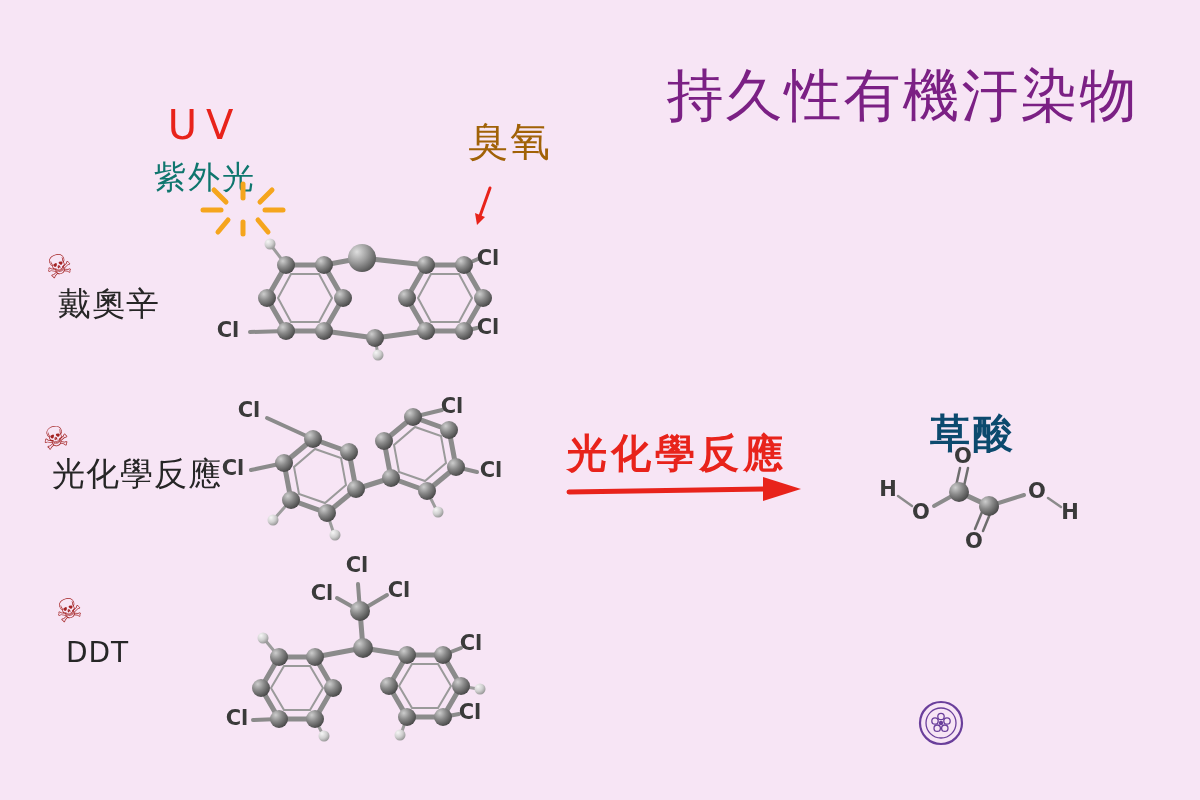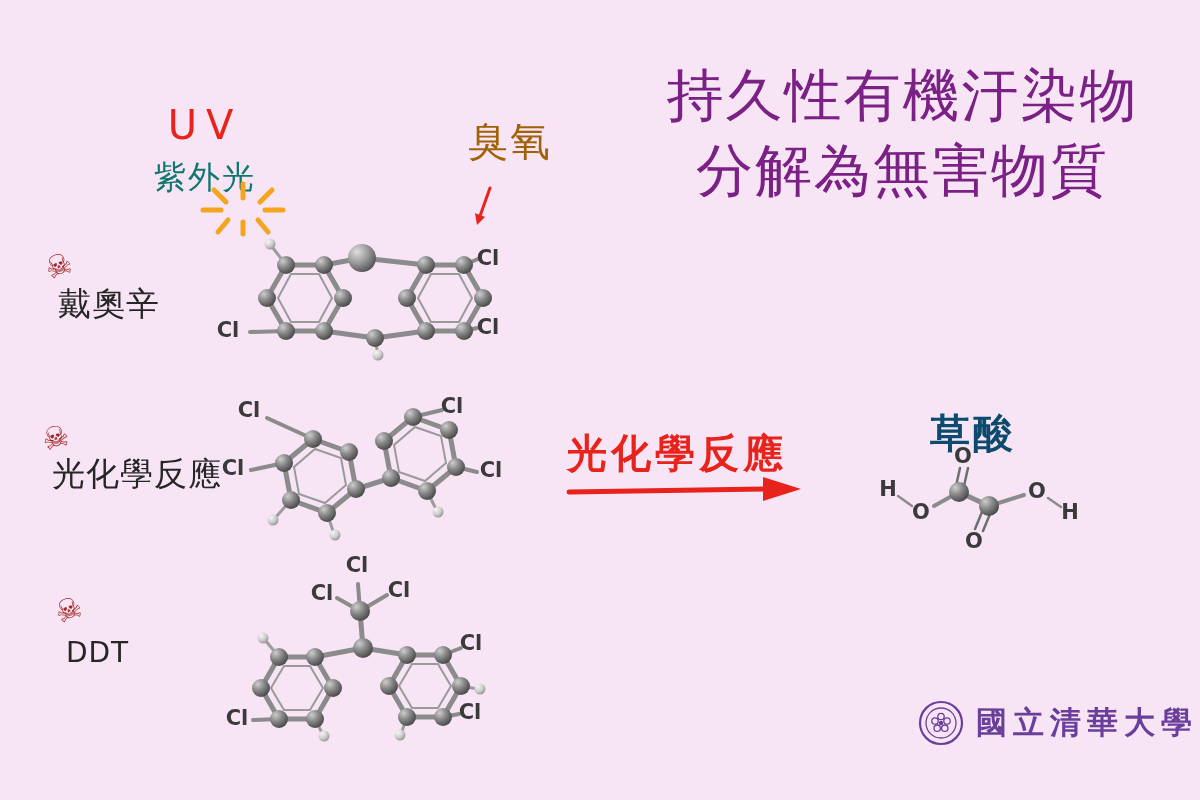--- a/index.html
+++ b/index.html
@@ -89,21 +89,20 @@
     <div class="oz-name">臭氧</div>
   </div>
 
   <svg class="abs" style="left:458px;top:184px;" width="46" height="52" viewBox="0 0 46 52">
     <line x1="32" y1="4" x2="22" y2="32" stroke="#e8231b" stroke-width="3" stroke-linecap="round"></line>
     <polygon points="19,41 27,33 17,29" fill="#e8231b"></polygon>
   </svg>
 
   <div class="abs title" style="left:615px;top:58px;width:575px;">
     <div>持久性有機汙染物</div>
-    <div>分解為無害物質</div>
   </div>
 
   <div class="abs" style="left:45px;top:248px;transform:rotate(-20deg);">
     <span class="skull">☠</span>
   </div>
   <div class="abs poll-name" style="left:58px;top:282px;">戴奧辛</div>
 
   <svg class="mol" style="left:210px;top:228px;" width="320" height="135" viewBox="0 0 320 135">
 
     <g class="bond">
@@ -321,16 +320,15 @@
       <circle cx="23" cy="23" r="15" fill="none" stroke="#6a3f9b" stroke-width="1.3"></circle>
       <g fill="none" stroke="#6a3f9b" stroke-width="1.3">
         <circle cx="23" cy="16.5" r="3.2"></circle>
           <circle cx="17" cy="21" r="3.2"></circle>
         <circle cx="19.2" cy="28.2" r="3.2"></circle>
           <circle cx="26.8" cy="28.2" r="3.2"></circle>
         <circle cx="29" cy="21" r="3.2"></circle>
       </g>
       <circle cx="23" cy="23" r="2.2" fill="#6a3f9b"></circle>
     </svg>
-    <span class="logo-text">國立清華大學</span>
   </div>
 
 </div>
 
 </body></html>

